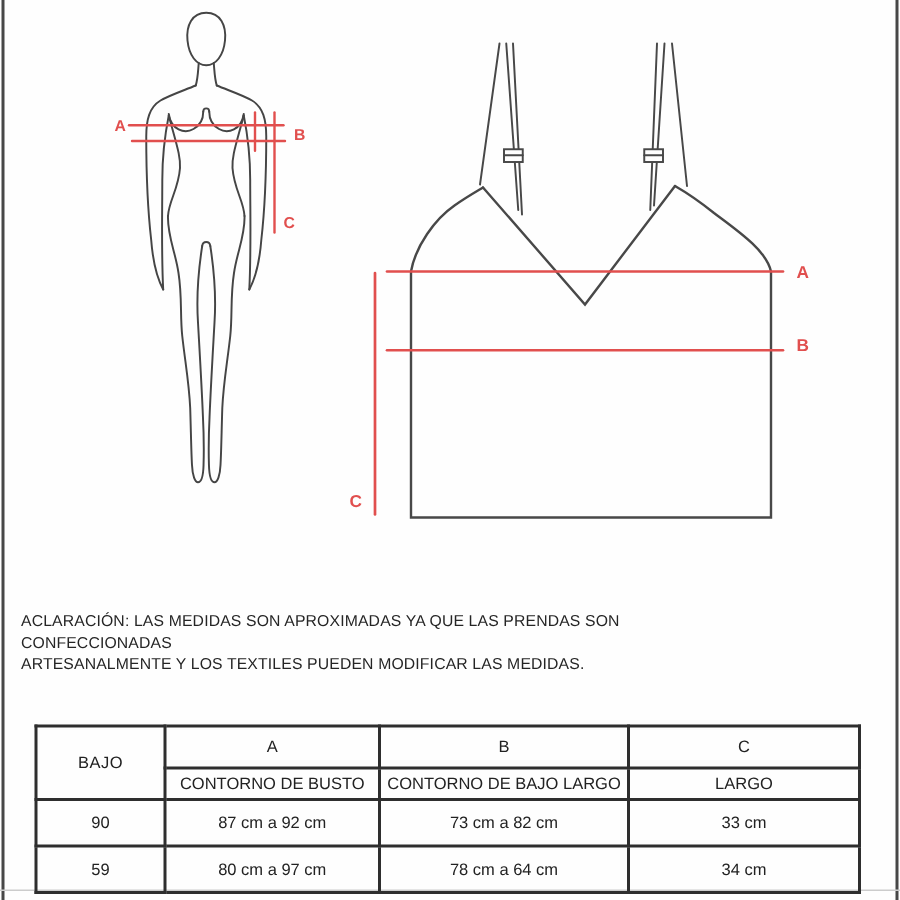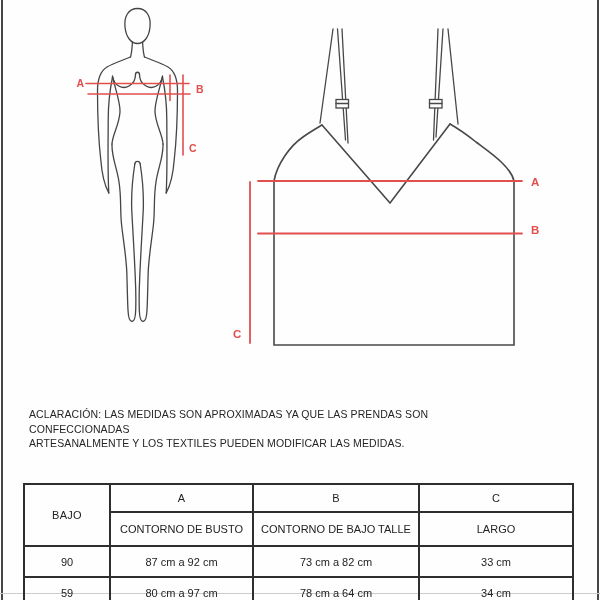--- a/index.html
+++ b/index.html
@@ -7,34 +7,34 @@
     position:relative;width:600px;height:600px;margin:0 auto;
     background:#fefefe;overflow:hidden;
     font-family:"Liberation Sans", sans-serif;color:#1f1f1f;
   }
   .edge{position:absolute;top:0;height:600px;background:#474747;}
   .edge.left{left:1px;width:2px;}
   .edge.right{left:597px;width:2px;}
   .faint-rule{position:absolute;left:0;top:593px;width:600px;height:1px;background:#cccccc;}
   .diagram-svg{position:absolute;left:0;top:0;}
   .disclaimer{
-    position:absolute;left:29px;top:407px;width:500px;
+    position:absolute;left:14px;top:407px;width:500px;
     font-size:10.5px;line-height:14.5px;color:#252525;letter-spacing:0.1px;
   }
   table.size-table{
     position:absolute;left:23px;top:483px;width:549px;
     border-collapse:collapse;table-layout:fixed;
   }
   table.size-table td{
     border:2px solid #2e2e2e;text-align:center;vertical-align:middle;
     font-size:11px;color:#222;padding:0;
   }
   td.talle-head{font-size:11.5px;letter-spacing:0.3px;}
   tr.letters-row{height:28px;}
-  tr.desc-row{height:34px;}
+  tr.desc-row{height:21px;}
   tr.data-row{height:31px;margin-top:40px;}
   .svg-label{font-family:"Liberation Sans", sans-serif;font-weight:bold;fill:#e14f4e;}
 </style>
 </head>
 <body>
 
 <div class="screen">
 
   <div class="edge left"></div>
   <div class="edge right"></div>
@@ -128,21 +128,21 @@
     </colgroup>
     <tbody>
         <tr class="letters-row">
       <td class="talle-head" rowspan="2">BAJO</td>
       <td>A</td>
       <td>B</td>
       <td>C</td>
     </tr>
     <tr class="desc-row">
       <td>CONTORNO DE BUSTO</td>
-      <td>CONTORNO DE BAJO TALLE</td>
+      <td>CONTORNO DE BAJO LARGO</td>
       <td>LARGO</td>
     </tr>
     <tr class="data-row">
       <td>90</td>
       <td>87 cm a 92 cm</td>
       <td>73 cm a 82 cm</td>
       <td>33 cm</td>
     </tr>
     <tr class="data-row">
       <td>59</td>

